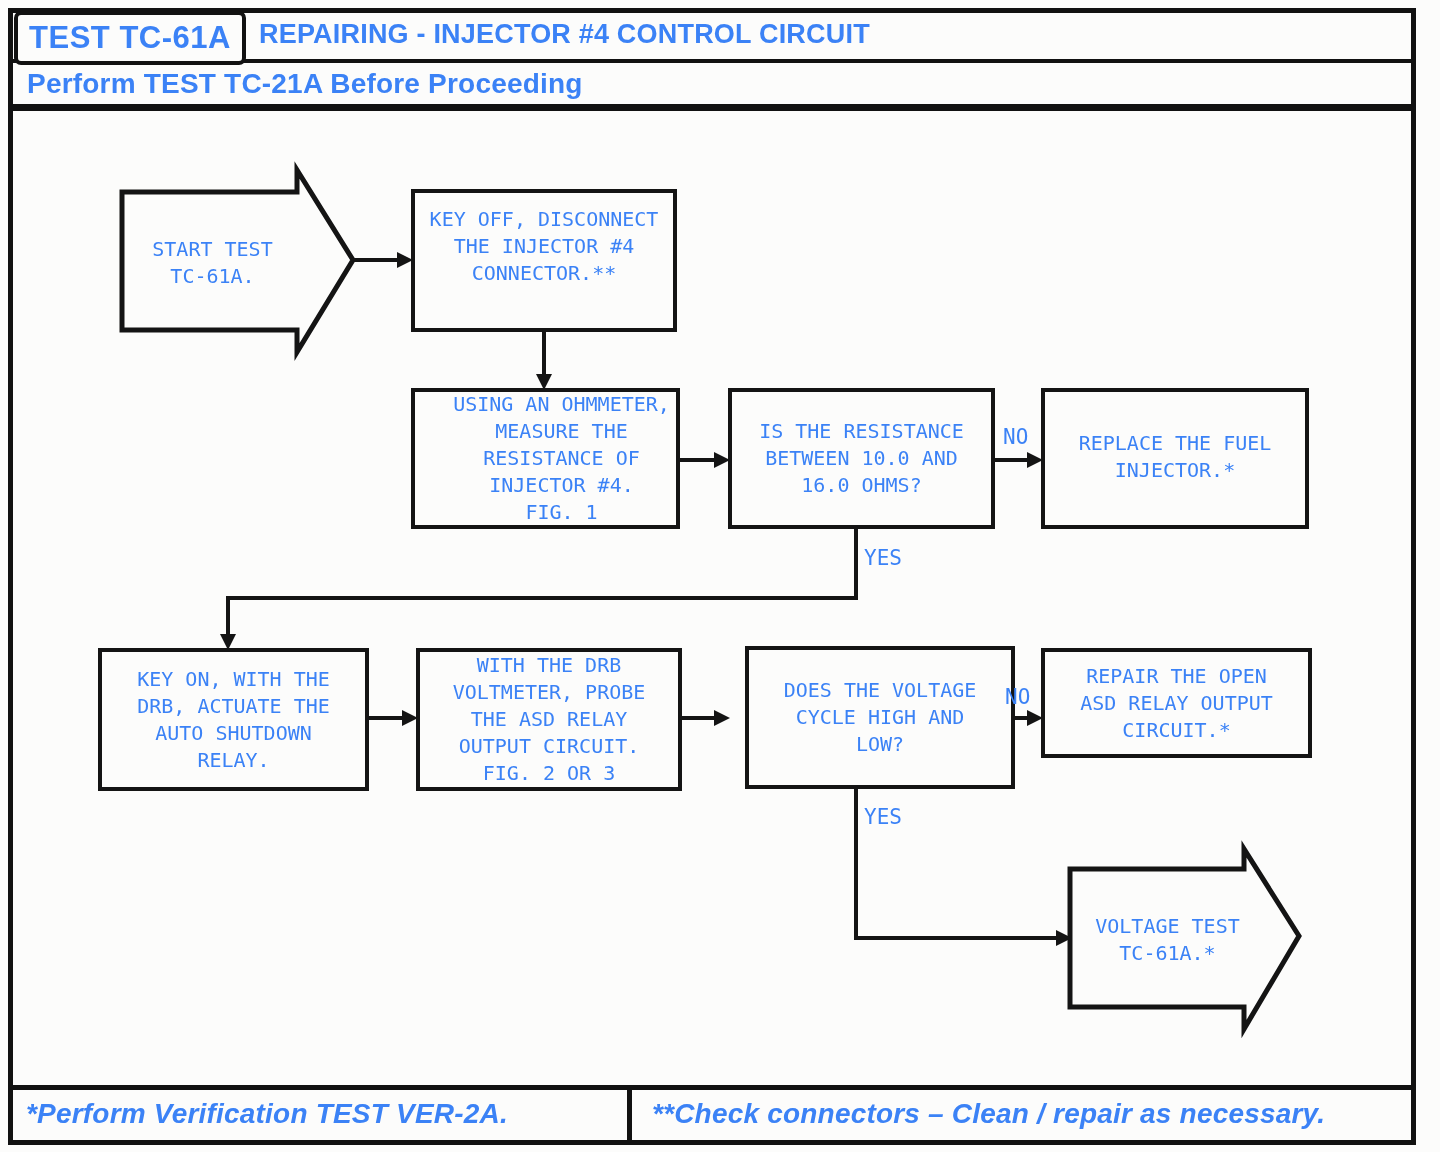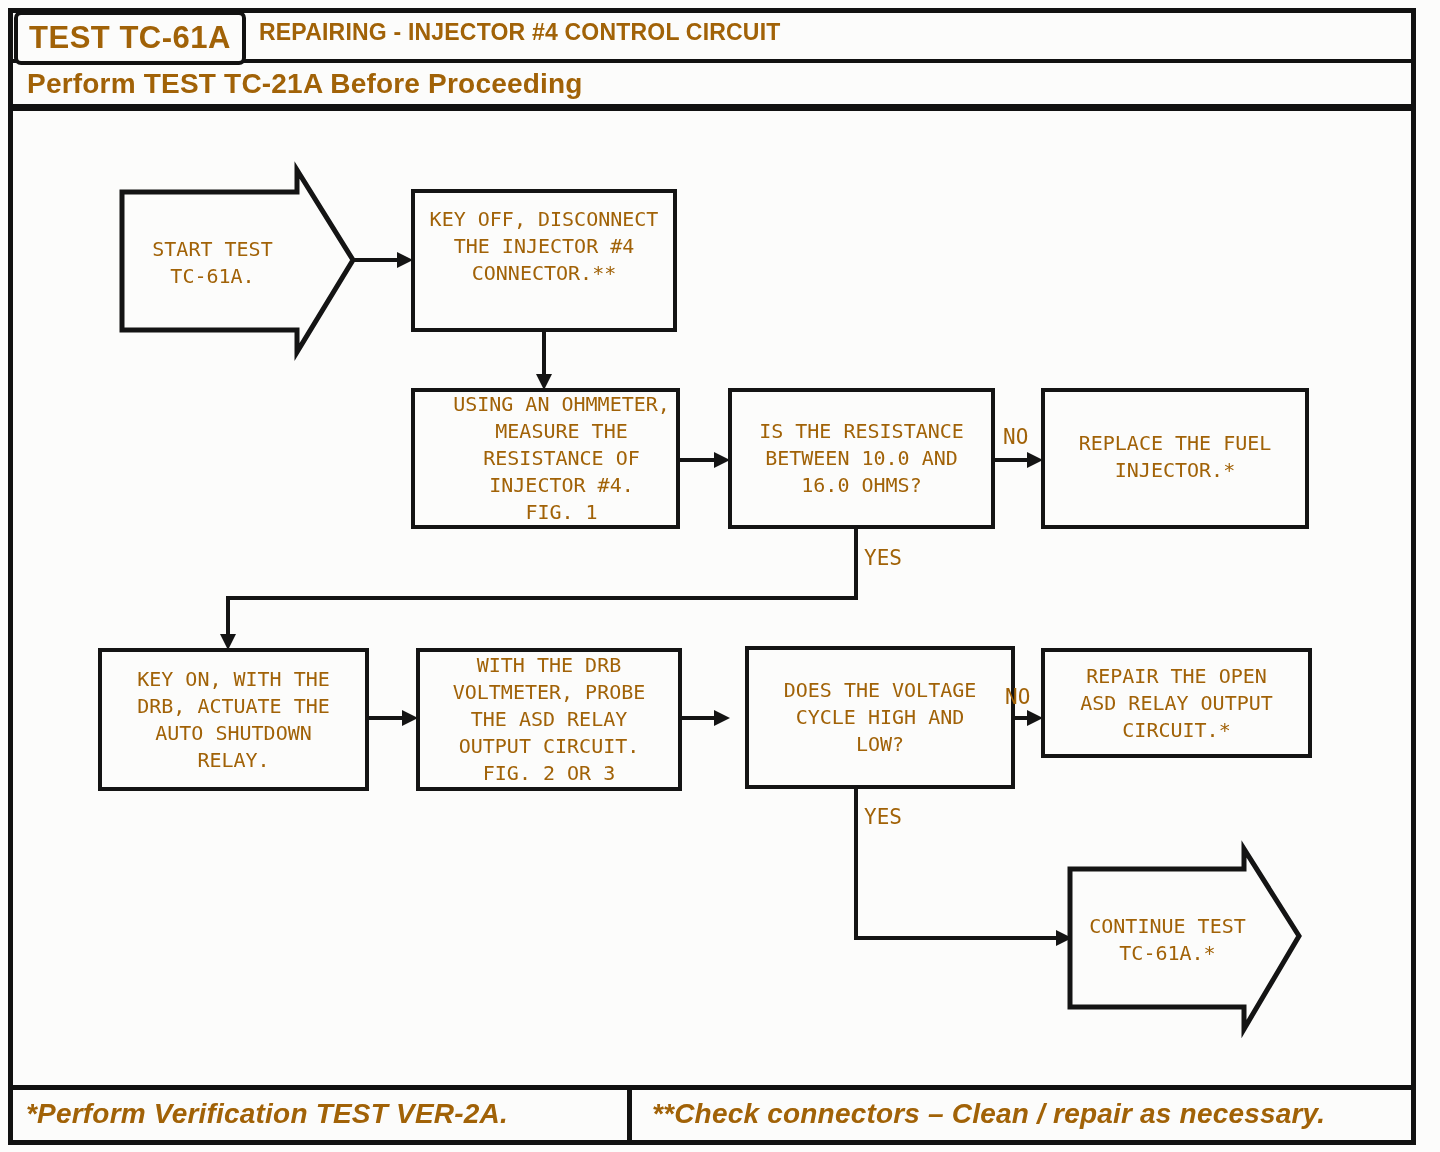--- a/index.html
+++ b/index.html
@@ -1,36 +1,36 @@
 <!DOCTYPE html>
 <html><head>
 <meta charset="utf-8">
 <style>
   * { margin:0; padding:0; box-sizing:border-box; }
   body { background:#888; }
   #page {
     position:relative; width:1440px; height:1152px;
-    background:#fcfcfb; color:#a16207; overflow:hidden;
+    background:#fcfcfb; color:#3b82f6; overflow:hidden;
     font-family:"DejaVu Sans Mono", monospace;
   }
   .frame {
     position:absolute; left:8px; top:8px; width:1408px; height:1137px;
     border:5px solid #111;
   }
   
   .hdr-row1-line { position:absolute; left:10px; top:59px; width:1404px; height:4px; background:#111; }
   .test-box {
     position:absolute; left:14px; top:11px; width:232px; height:54px;
     border:4px solid #111; border-radius:7px; background:#fcfcfb;
     display:flex; align-items:center; justify-content:center;
     font-family:"Liberation Sans", sans-serif; font-weight:bold; font-size:31px; letter-spacing:0.5px;
   }
   .hdr-title {
     position:absolute; left:259px; top:19px;
-    font-family:"Liberation Sans", sans-serif; font-weight:bold; font-size:23px; letter-spacing:0.2px;
+    font-family:"Liberation Sans", sans-serif; font-weight:bold; font-size:27px; letter-spacing:0.2px;
   }
   .hdr-sub {
     position:absolute; left:27px; top:68px;
     font-family:"Liberation Sans", sans-serif; font-weight:bold; font-size:28px; letter-spacing:0.2px;
   }
   .hdr-sep { position:absolute; left:10px; top:104px; width:1404px; height:7px; background:#111; }
   
   svg.wires { position:absolute; left:0; top:0; width:1440px; height:1152px; }
   .node {
     position:absolute; border:4px solid #141414; background:#fcfcfb;
@@ -147,21 +147,21 @@
 CYCLE HIGH AND
 LOW?</span>
   </div>
 
   <div class="node" style="left:1041px; top:648px; width:271px; height:110px;">
     <span>REPAIR THE OPEN
 ASD RELAY OUTPUT
 CIRCUIT.*</span>
   </div>
 
-  <div class="flow-text" style="left:1080px; top:905px; width:175px;">CONTINUE TEST
+  <div class="flow-text" style="left:1080px; top:905px; width:175px;">VOLTAGE TEST
 TC-61A.*</div>
 
   <div class="wire-label" style="left:1003px; top:426px;">NO</div>
   <div class="wire-label" style="left:864px; top:547px;">YES</div>
   <div class="wire-label" style="left:1005px; top:686px;">NO</div>
   <div class="wire-label" style="left:864px; top:806px;">YES</div>
 
   <div class="footer-top"></div>
   <div class="footer-div"></div>
   <div class="foot-text foot-left">*Perform  Verification TEST VER-2A.</div>

